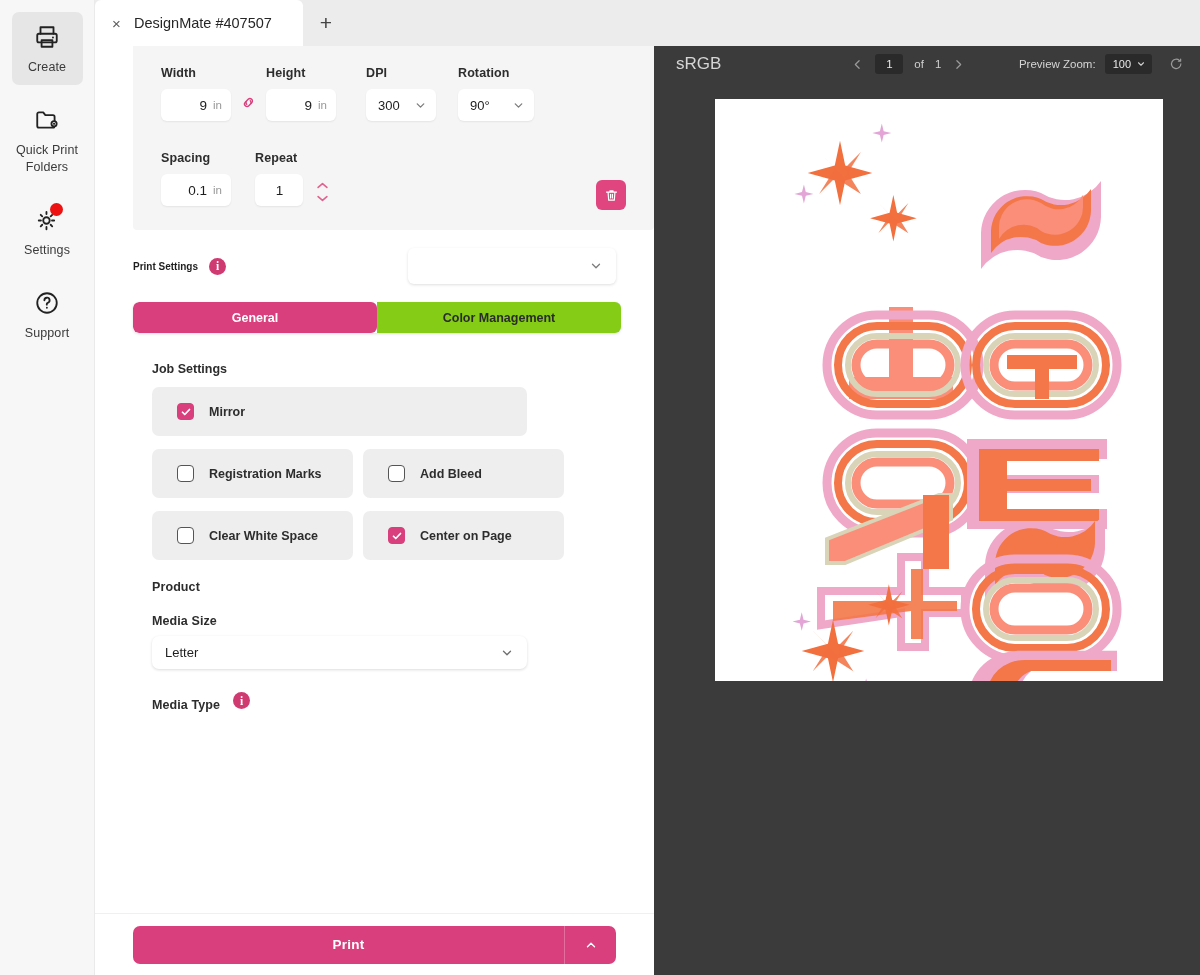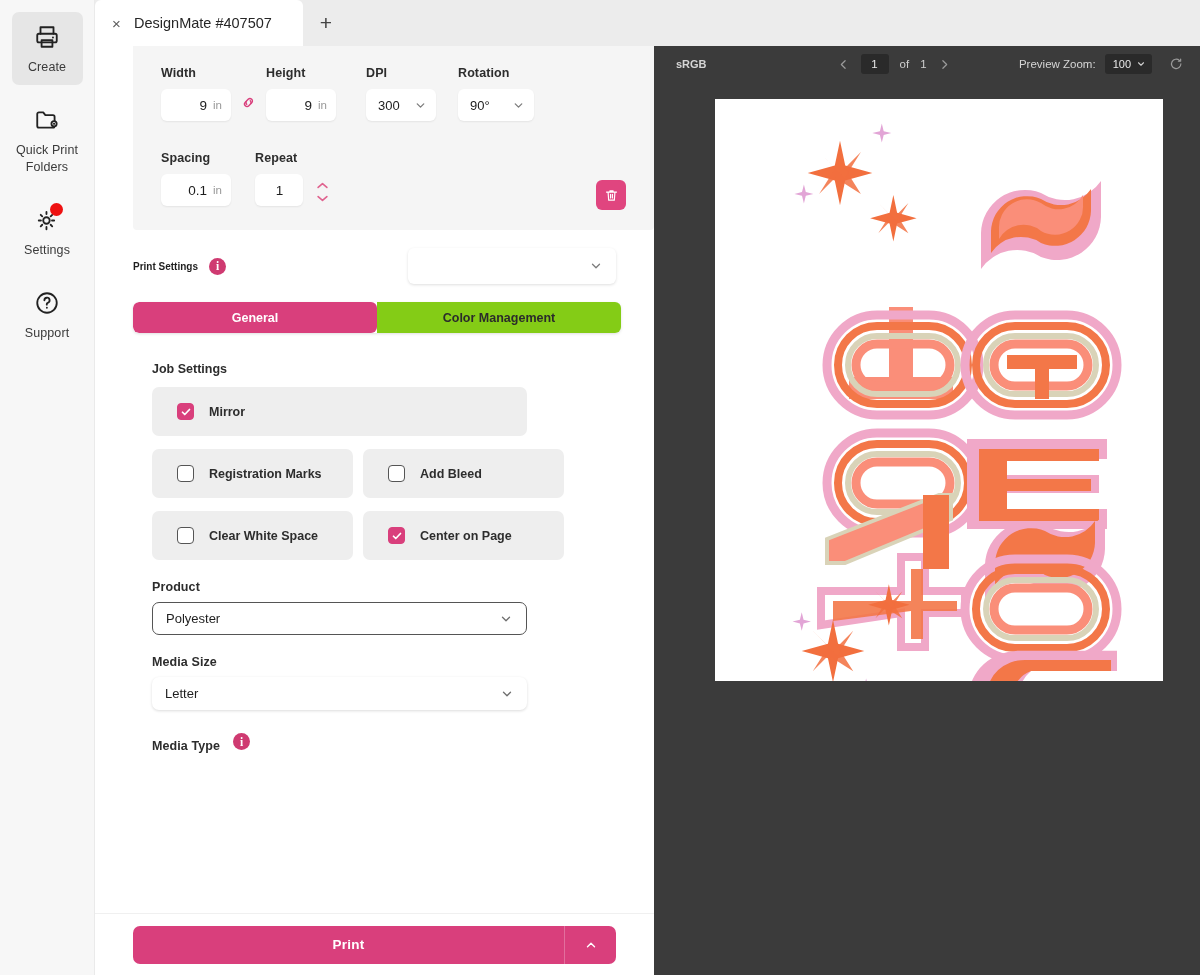--- a/index.html
+++ b/index.html
@@ -204,21 +204,21 @@
   .preview {
     position: absolute; left: 654px; top: 46px;
     width: 546px; height: 929px;
     background: #3b3b3b;
   }
   .pv-toolbar {
     height: 36px; display: flex; align-items: center;
     padding: 0 16px 0 22px; color: #d8d8d8;
     background: #3b3b3b;
   }
-  .pv-srgb { font-size: 11px; color: #d6d6d6; font-weight: bold; }
+  .pv-srgb { font-size: 17px; color: #d6d6d6; }
   .pv-pager { display: flex; align-items: center; gap: 11px; margin-left: 130px; }
   .pv-arrow { color: #9b9b9b; cursor: pointer; display: inline-flex; }
   .pv-pagebox {
     background: #2a2a2a; border-radius: 3px; min-width: 28px;
     height: 20px; display: flex; align-items: center; justify-content: center;
     font-size: 11.5px; color: #e8e8e8; cursor: text;
   }
   .pv-of { font-size: 11.5px; color: #cfcfcf; }
   .pv-right { margin-left: auto; display: flex; align-items: center; gap: 9px; }
   .pv-zoom-label { font-size: 11.5px; color: #d6d6d6; }
@@ -439,28 +439,20 @@
             <svg width="12" height="12" viewBox="0 0 24 24" fill="none" stroke="#fff" stroke-width="3.4" stroke-linecap="round" stroke-linejoin="round">
                 <path d="M5 12.5l4.5 4.5L19 7"></path>
               </svg>
           </span>
           <span class="chk-label">Center on Page</span>
         </div>
       </div>
 
       <div class="fld-group">
         <div class="field-label">Product</div>
-        <div class="big-select focused">
-          <span class="val">Polyester</span>
-          <span class="chev">
-            <svg width="14" height="14" viewBox="0 0 24 24" fill="none" stroke="#6e6e6e" stroke-width="2.2" stroke-linecap="round" stroke-linejoin="round">
-                <path d="M6 9l6 6 6-6"></path>
-              </svg>
-          </span>
-        </div>
       </div>
 
       <div class="fld-group">
         <div class="field-label">Media Size</div>
         <div class="big-select">
           <span class="val">Letter</span>
           <span class="chev">
             <svg width="14" height="14" viewBox="0 0 24 24" fill="none" stroke="#6e6e6e" stroke-width="2.2" stroke-linecap="round" stroke-linejoin="round">
                 <path d="M6 9l6 6 6-6"></path>
               </svg>

